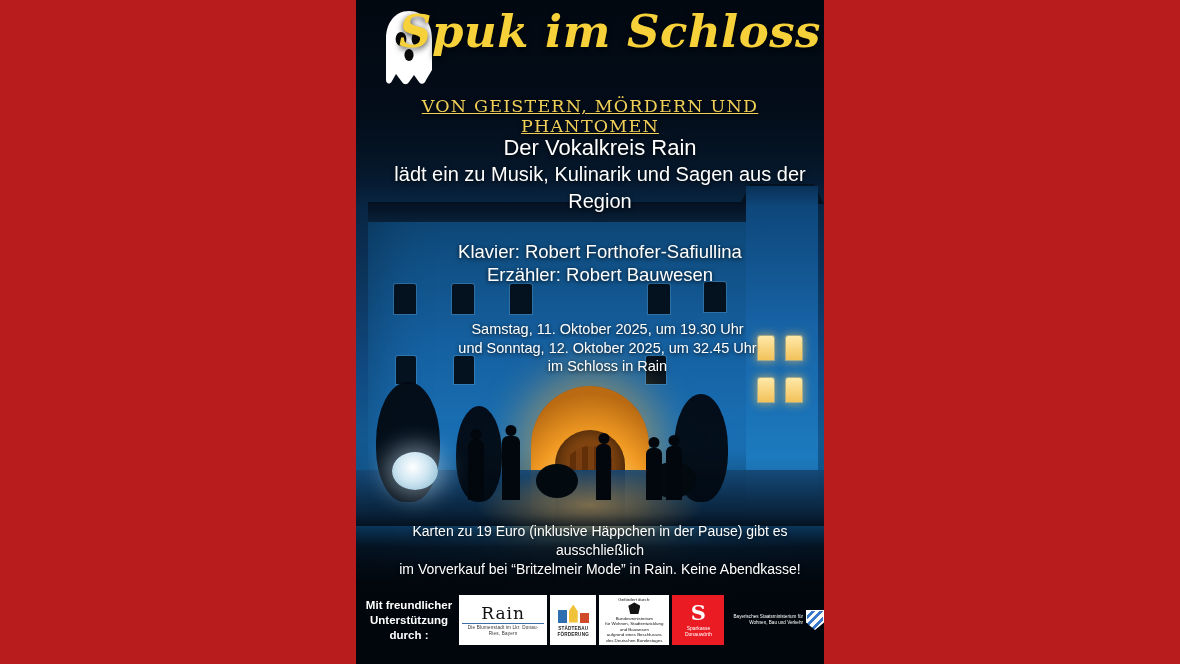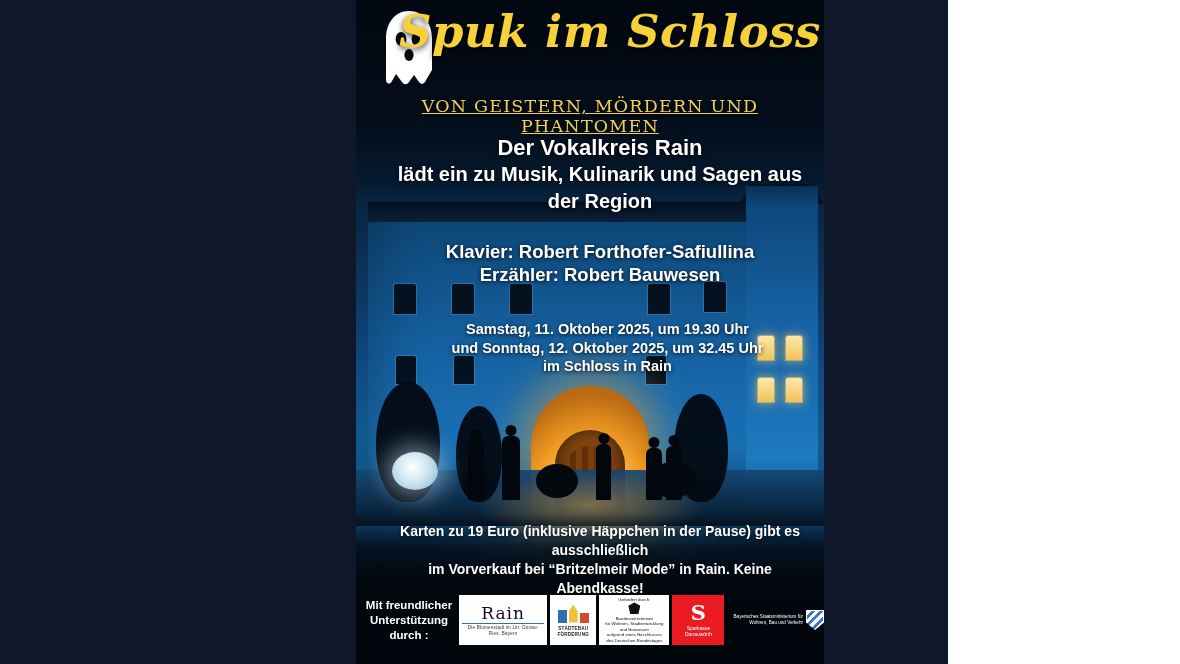--- a/index.html
+++ b/index.html
@@ -7,23 +7,23 @@
     padding: 0;
     background: #ffffff;
     width: 1180px;
     height: 664px;
     overflow: hidden;
     font-family: "Liberation Sans", sans-serif;
   }
 
   #stage {
     position: relative;
-    width: 948px;
+    width: 1180px;
     height: 664px;
-    background: #0f172a;
+    background: #b91c1c;
   }
 
   
   #poster {
     position: absolute;
     left: 356px;
     top: 0;
     width: 468px;
     height: 664px;
     overflow: hidden;
@@ -262,21 +262,21 @@
     font-weight: normal;
     color: #f0cf58;
     letter-spacing: 1.2px;
     text-shadow: 0 1px 4px rgba(0,0,0,0.85);
     text-decoration: underline;
   }
 
   .line-block {
     position: absolute;
     left: 0; right: 4px;
-    font-weight: bold;
+    font-weight: normal;
     text-shadow: 0 1px 4px rgba(0,0,0,0.9);
     margin-left: 24px;
   }
 
   .ensemble {
     top: 134px;
     font-size: 22px;
     line-height: 27px;
   }
   .ensemble .l2 { font-size: 20px; }

